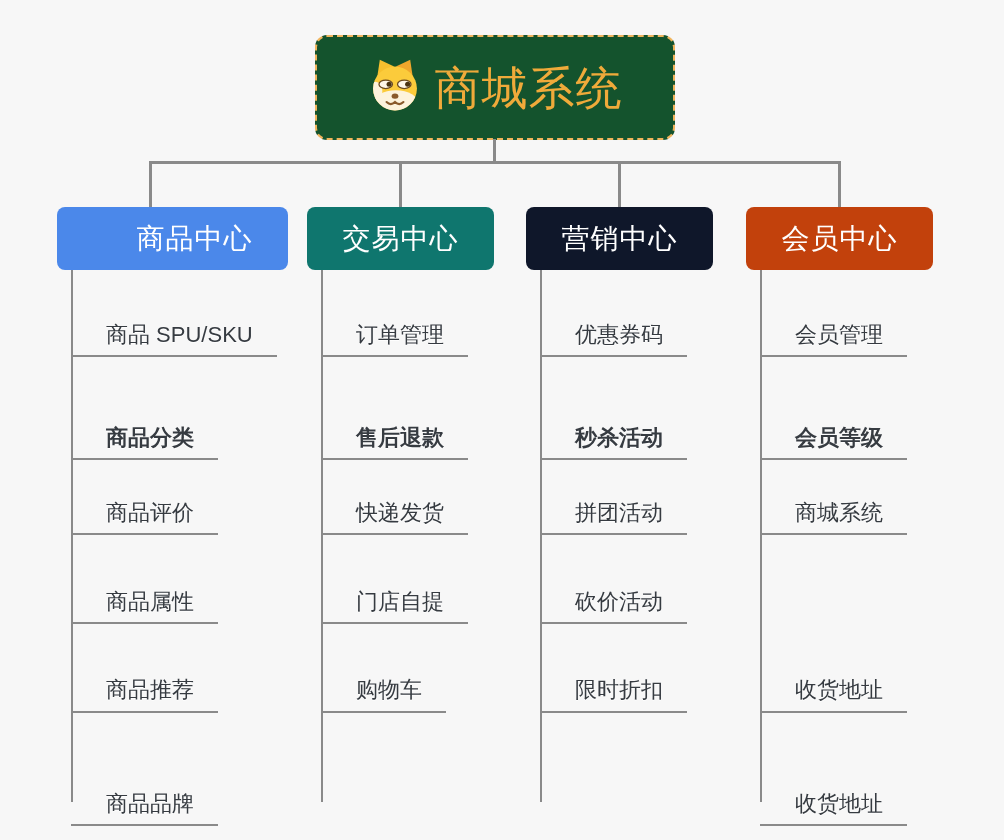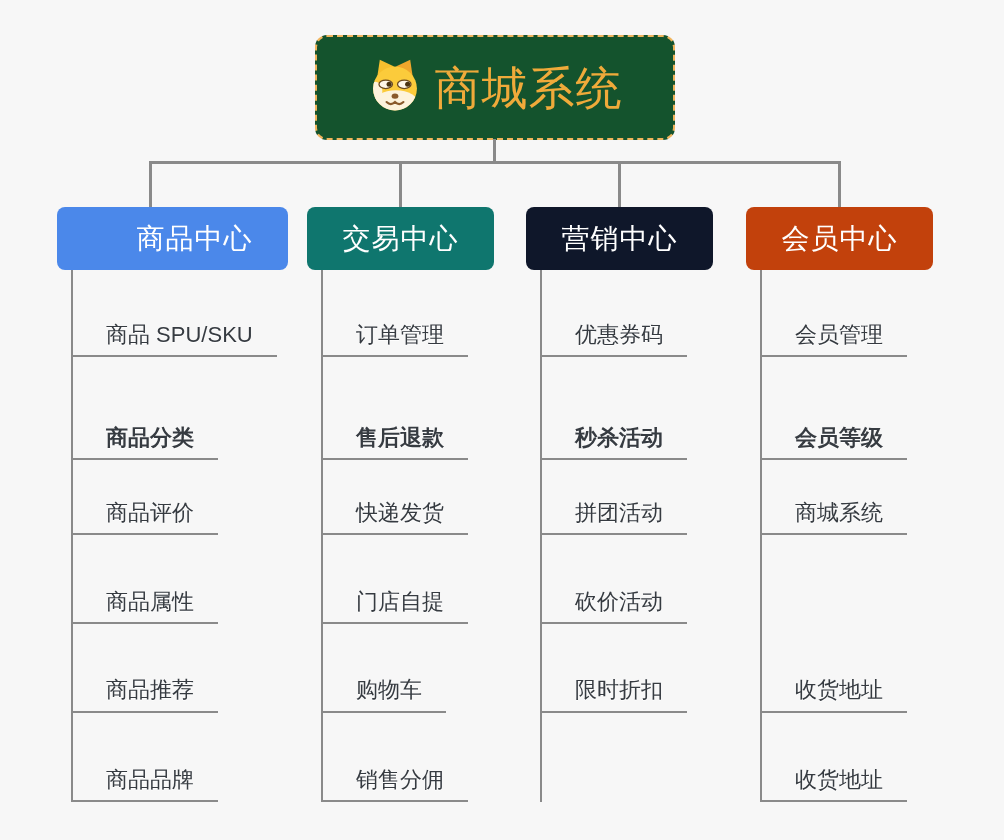--- a/index.html
+++ b/index.html
@@ -67,21 +67,21 @@
     display:flex;align-items:flex-end;
     font-size:22px;color:#363b41;
     white-space:nowrap;
     text-shadow:0 1px 0 rgba(255,255,255,.8);
   }
   .row-0{top:110px;}
   .row-1{top:213px;font-weight:bold;}
   .row-2{top:288px;}
   .row-3{top:377px;}
   .row-4{top:466px;align-items:center;}
-  .row-5{top:555px;}
+  .row-5{top:579px;}
 </style>
 </head>
 <body>
 
 <div class="canvas">
 
   <div class="root-node" style="border-color: rgb(240, 180, 92);">
     <span class="dog-icon">
       <svg width="54" height="54" viewBox="0 0 64 64" aria-hidden="true">
         <path d="M11 21 L14 1 L31 9 Z" fill="#f6c02e"></path>
@@ -146,23 +146,20 @@
       </div>
     <div class="leaf row-2">
         <span>快递发货</span>
       </div>
     <div class="leaf row-3">
         <span>门店自提</span>
       </div>
     <div class="leaf row-4">
         <span>购物车</span>
       </div>
-    <div class="leaf row-5">
-        <span>销售分佣</span>
-      </div>
   </div>
 
   <div class="branch branch-3">
     <div class="branch-node" style="background-color: #0f172a;">营销中心</div>
     <div class="branch-vline"></div>
     <div class="leaf row-0">
         <span>优惠券码</span>
       </div>
     <div class="leaf row-1">
         <span>秒杀活动</span>

